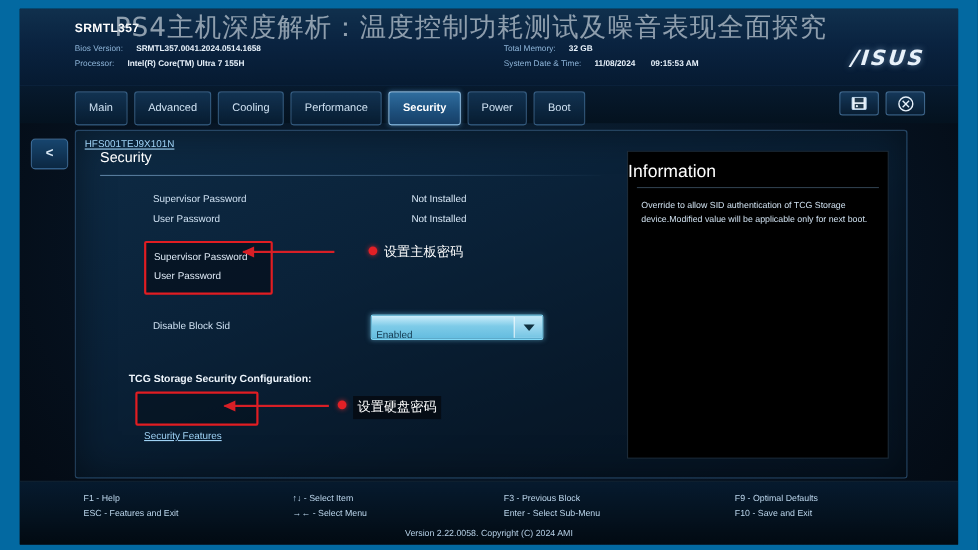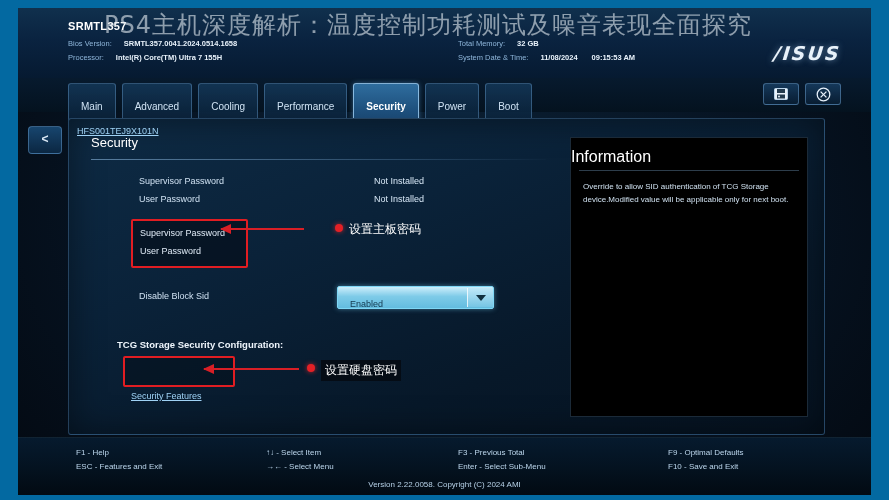--- a/index.html
+++ b/index.html
@@ -111,21 +111,21 @@
   #tabs {
     position: absolute;
     left: 50px;
     top: 5px;
     display: flex;
     gap: 6px;
   }
   .tab {
     height: 21px;
     line-height: 21px;
-    padding: 12px 12px;
+    padding: 4px 12px;
     font-size: 10px;
     color: #cfe2f3;
     border: 1px solid rgba(110,165,215,0.40);
     border-radius: 3px;
     background: linear-gradient(180deg, rgba(22,60,95,0.75) 0%, rgba(8,30,52,0.85) 100%);
     text-align: center;
     white-space: nowrap;
   }
   .tab.active {
     color: #ffffff;
@@ -253,21 +253,21 @@
     height: 21px;
     border: 1px solid #7fd7f5;
     border-radius: 2px;
     background: linear-gradient(180deg, #cdeefb 0%, #7ecbe8 45%, #63bcdf 100%);
     box-shadow: 0 0 5px rgba(120,210,245,0.5);
     display: flex;
     align-items: center;
   }
   #dropdown .ddval {
     flex: 1;
-    padding-left: 12px;
+    padding-left: 4px;
     font-size: 9px;
     color: #12384e;
     white-space: nowrap;
     margin-top: 12px;
   }
   #dropdown .ddbtn {
     width: 25px;
     height: 19px;
     border-left: 1px solid rgba(255,255,255,0.75);
     background: linear-gradient(180deg, #bfe8f8 0%, #76c5e4 100%);
@@ -544,21 +544,21 @@
     <div id="footer">
       <div class="fcol" id="fcol1">
         <div>F1 - Help</div>
         <div>ESC - Features and Exit</div>
       </div>
       <div class="fcol" id="fcol2">
         <div>↑↓ - Select Item</div>
         <div>→←  - Select Menu</div>
       </div>
       <div class="fcol" id="fcol3">
-        <div>F3 - Previous Total</div>
+        <div>F3 - Previous Block</div>
         <div>Enter - Select Sub-Menu</div>
       </div>
       <div class="fcol" id="fcol4">
         <div>F9 - Optimal Defaults</div>
         <div>F10 - Save and Exit</div>
       </div>
       <div id="version">Version 2.22.0058. Copyright (C) 2024 AMI</div>
     </div>
 
   </div>

